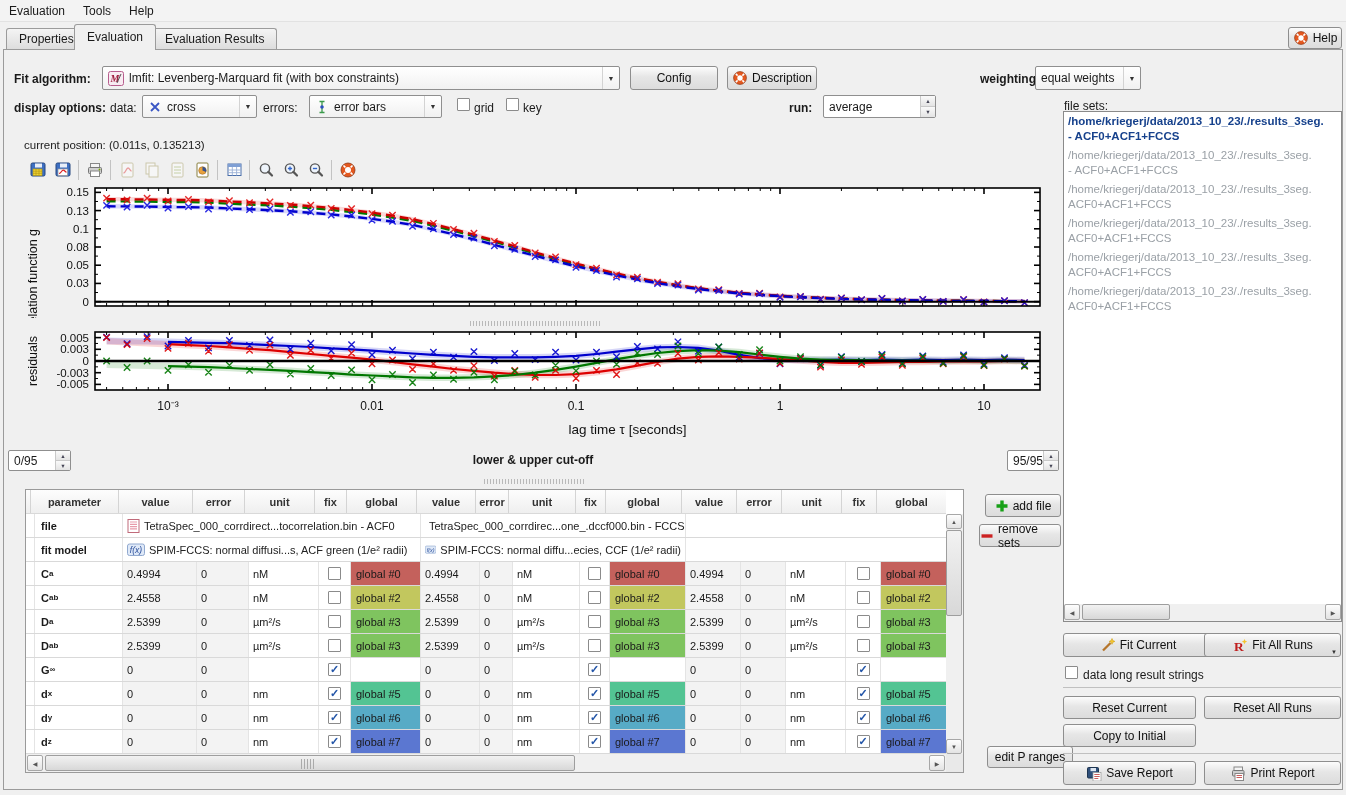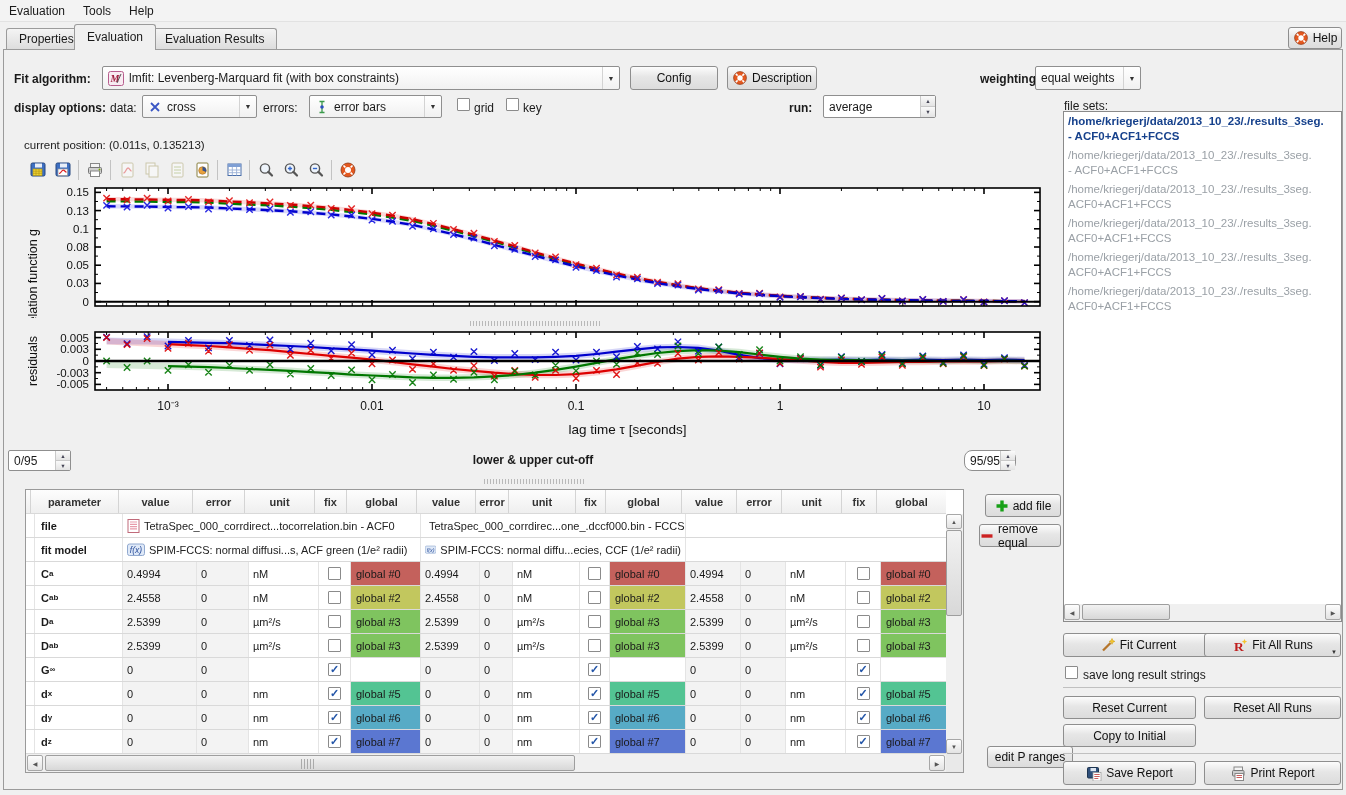--- a/index.html
+++ b/index.html
@@ -562,21 +562,21 @@
     </svg>
 
   <div class="spin" style="left:8px; top:450px; width:63px; height:21px;">
     <span>0/95</span>
     <span class="arrows">
         <div>▲</div>
         <div>▼</div>
       </span>
   </div>
   <div class="abs bold" style="left:8px; top:453px; width:1050px; text-align:center;">lower &amp; upper cut-off</div>
-  <div class="spin" style="left:964px; top:450px; width:52px; height:21px;border-radius:8px;">
+  <div class="spin" style="left:1007px; top:450px; width:52px; height:21px;">
     <span>95/95</span>
     <span class="arrows">
         <div>▲</div>
         <div>▼</div>
       </span>
   </div>
 
   <div class="abs" style="left:4px; top:477px; width:1059px; height:9px;">
     <div class="splitter-handle" style="position:absolute; left:480px; top:2px; width:100px; height:5px;"></div>
   </div>
@@ -905,21 +905,21 @@
         </svg>
       </span>
     <span>add file</span>
   </div>
   <div class="btn" style="left:979px; top:524px; width:82px; height:23px;">
     <span class="ico" style="display: inline-flex;">
         <svg width="14" height="14" viewBox="0 0 14 14">
           <path d="M1.5 7h11" stroke="#cc2222" stroke-width="3.4"></path>
         </svg>
       </span>
-    <span>remove equal</span>
+    <span>remove sets</span>
   </div>
   <div class="btn" style="left:975px; top:746px; width:86px; height:22px;margin-left:12px;">
     <span>edit P ranges</span>
   </div>
 
   <div class="btn" style="left:1063px; top:633px; width:150px; height:24px;">
     <span class="ico" style="display: inline-flex;">
         <svg width="16" height="16" viewBox="0 0 16 16">
           <line x1="3" y1="13.5" x2="10.5" y2="6" stroke="#b5752a" stroke-width="2.3"></line>
           <path d="M12 1.5l0.9 2 2 0.9-2 0.9-0.9 2-0.9-2-2-0.9 2-0.9z" fill="#f4c430" stroke="#c99700" stroke-width="0.5"></path>
@@ -931,21 +931,21 @@
     <span class="ico" style="display: inline-flex;">
         <svg width="16" height="16" viewBox="0 0 16 16">
           <text x="2" y="13.5" font-size="13.5" font-weight="bold" fill="#c02020" font-family="Liberation Serif, serif">R</text>
           <path d="M12.5 2l0.8 1.8 1.8 0.8-1.8 0.8-0.8 1.8-0.8-1.8-1.8-0.8 1.8-0.8z" fill="#f4c430"></path>
         </svg>
       </span>
     <span>Fit All Runs</span>
     <span style="position:absolute; right:3px; bottom:1px; font-size:6px; color:#333;">▼</span>
   </div>
   <span class="cb abs" style="left:1065px; top:666px;"></span>
-  <span class="abs" style="left:1083px; top:668px;">save long result strings</span>
+  <span class="abs" style="left:1083px; top:668px;">data long result strings</span>
   <div class="abs" style="left:1063px; top:687px; width:278px; height:1px; background:#c0c0c0;"></div>
   <div class="btn" style="left:1063px; top:696px; width:133px; height:23px;">
     <span>Reset Current</span>
   </div>
   <div class="btn" style="left:1204px; top:696px; width:137px; height:23px;">
     <span>Reset All Runs</span>
   </div>
   <div class="btn" style="left:1063px; top:724px; width:133px; height:23px;">
     <span>Copy to Initial</span>
   </div>

